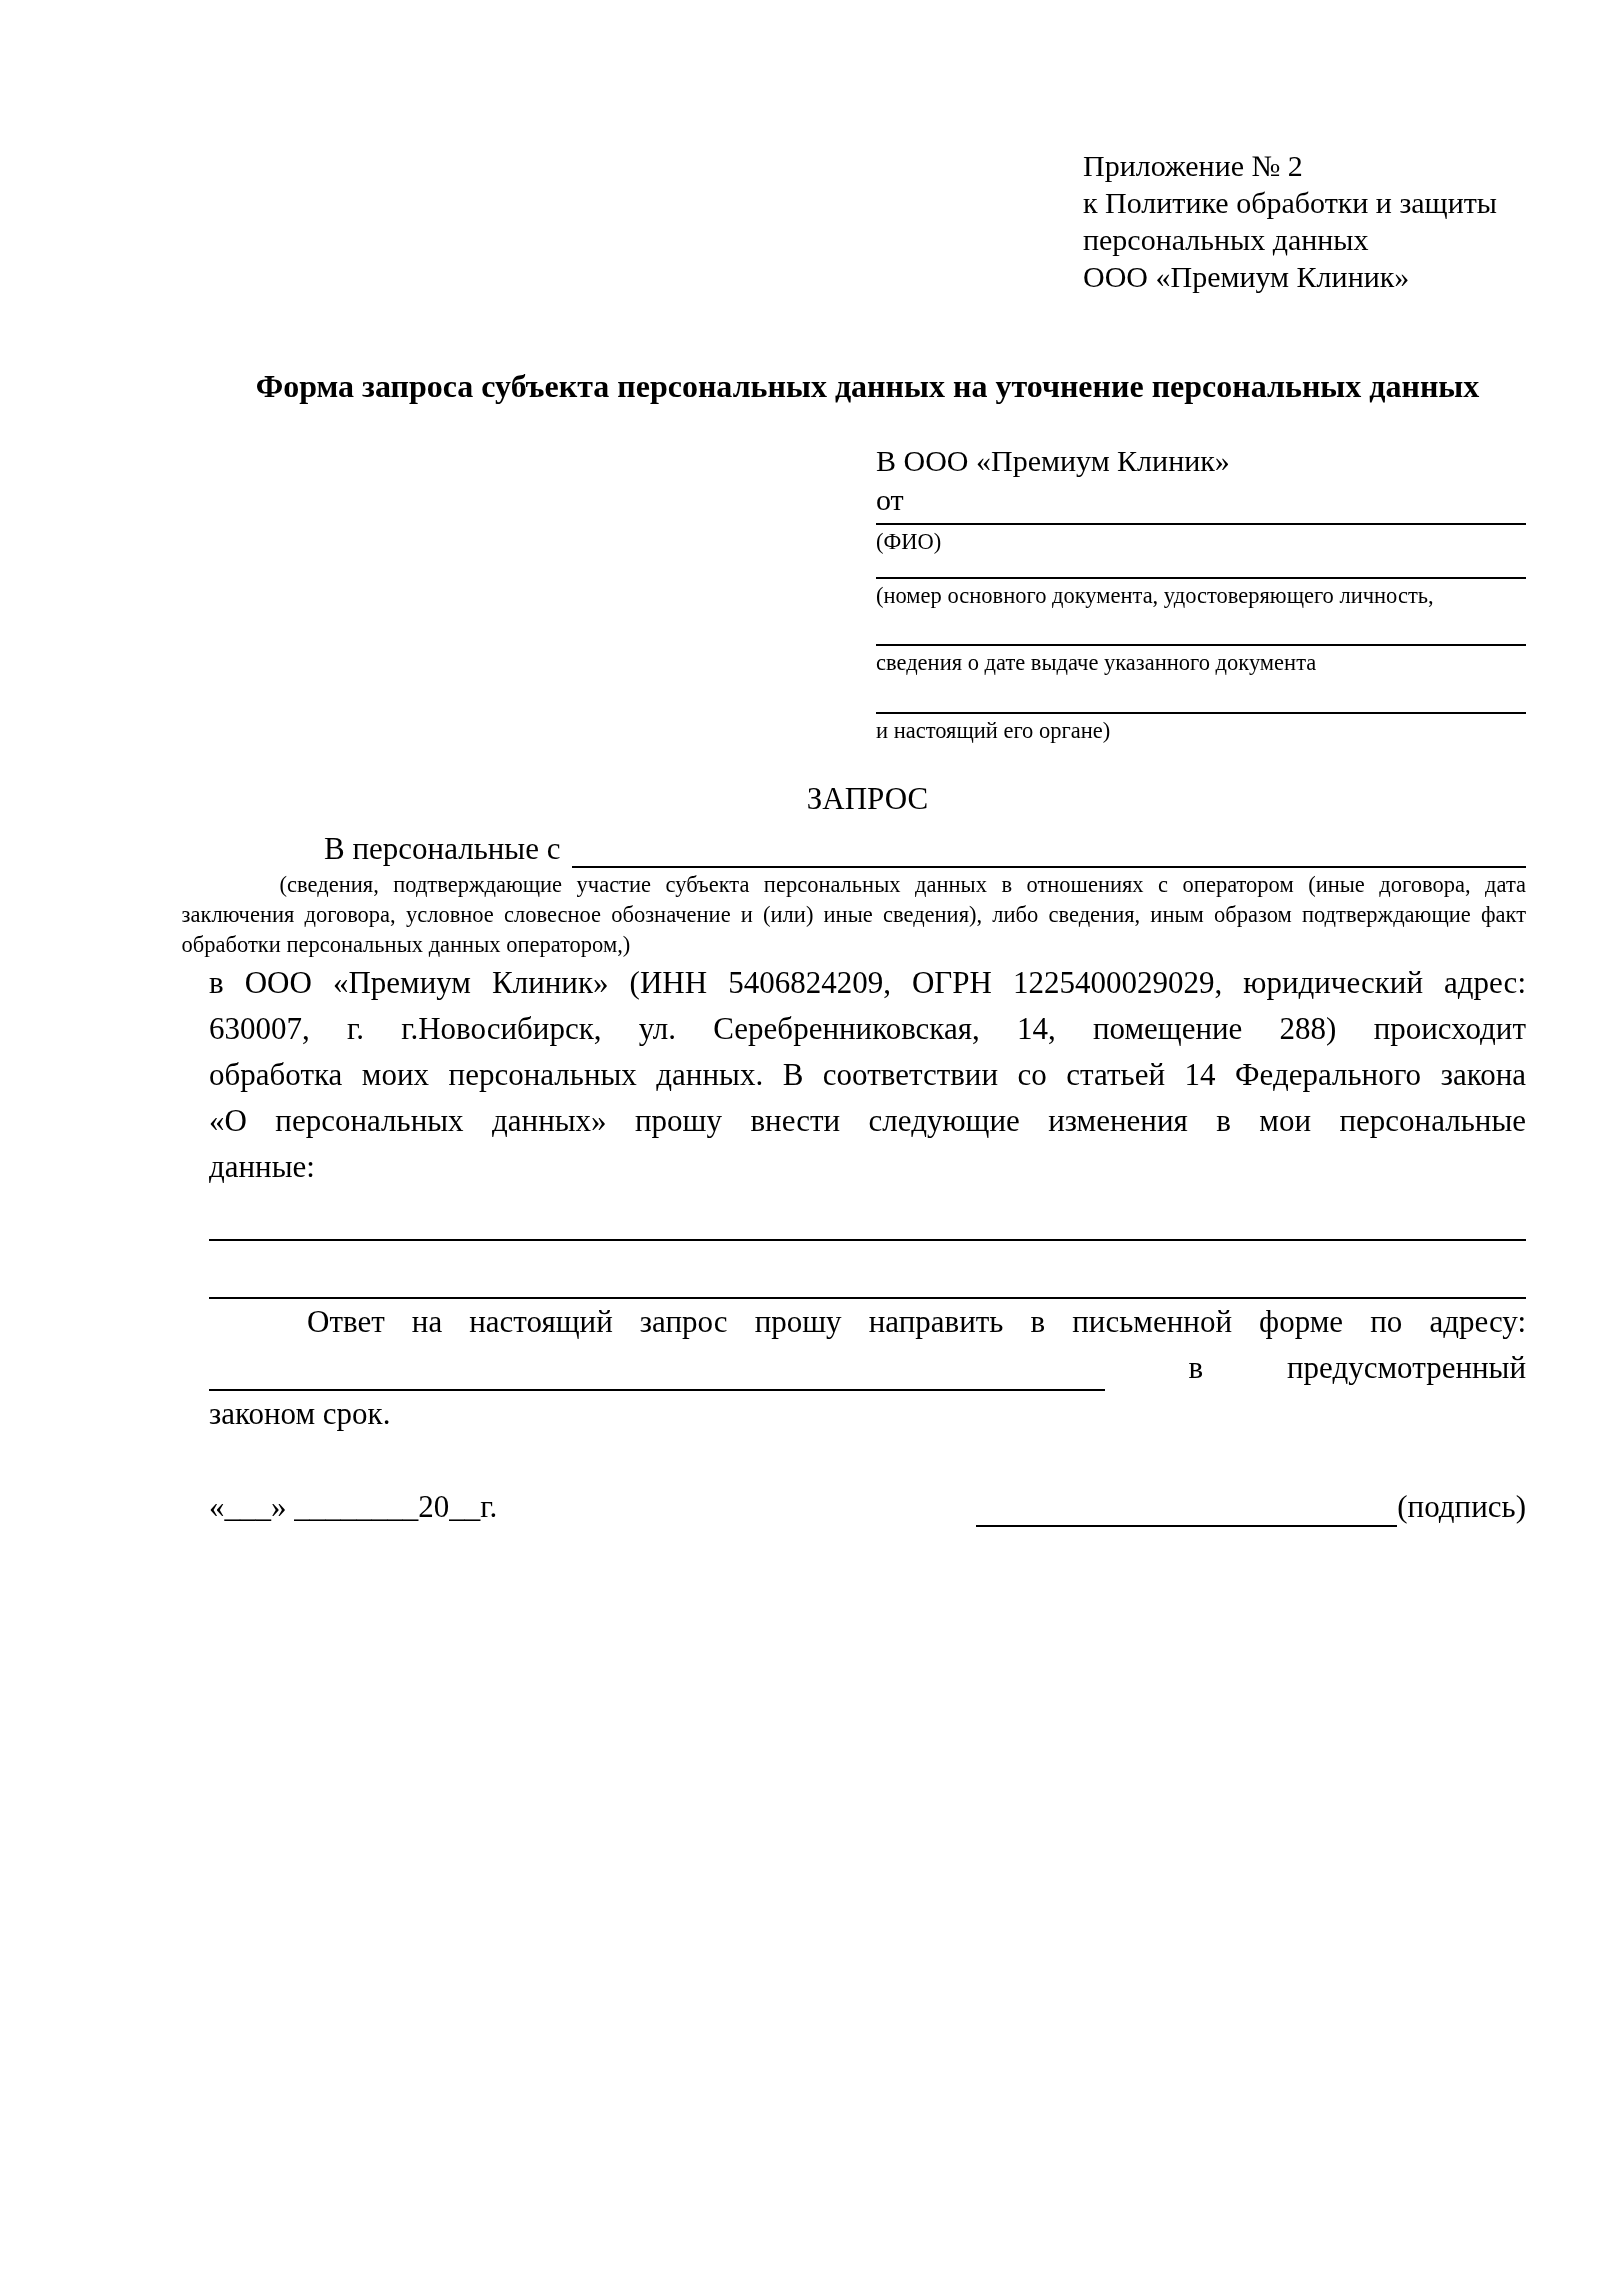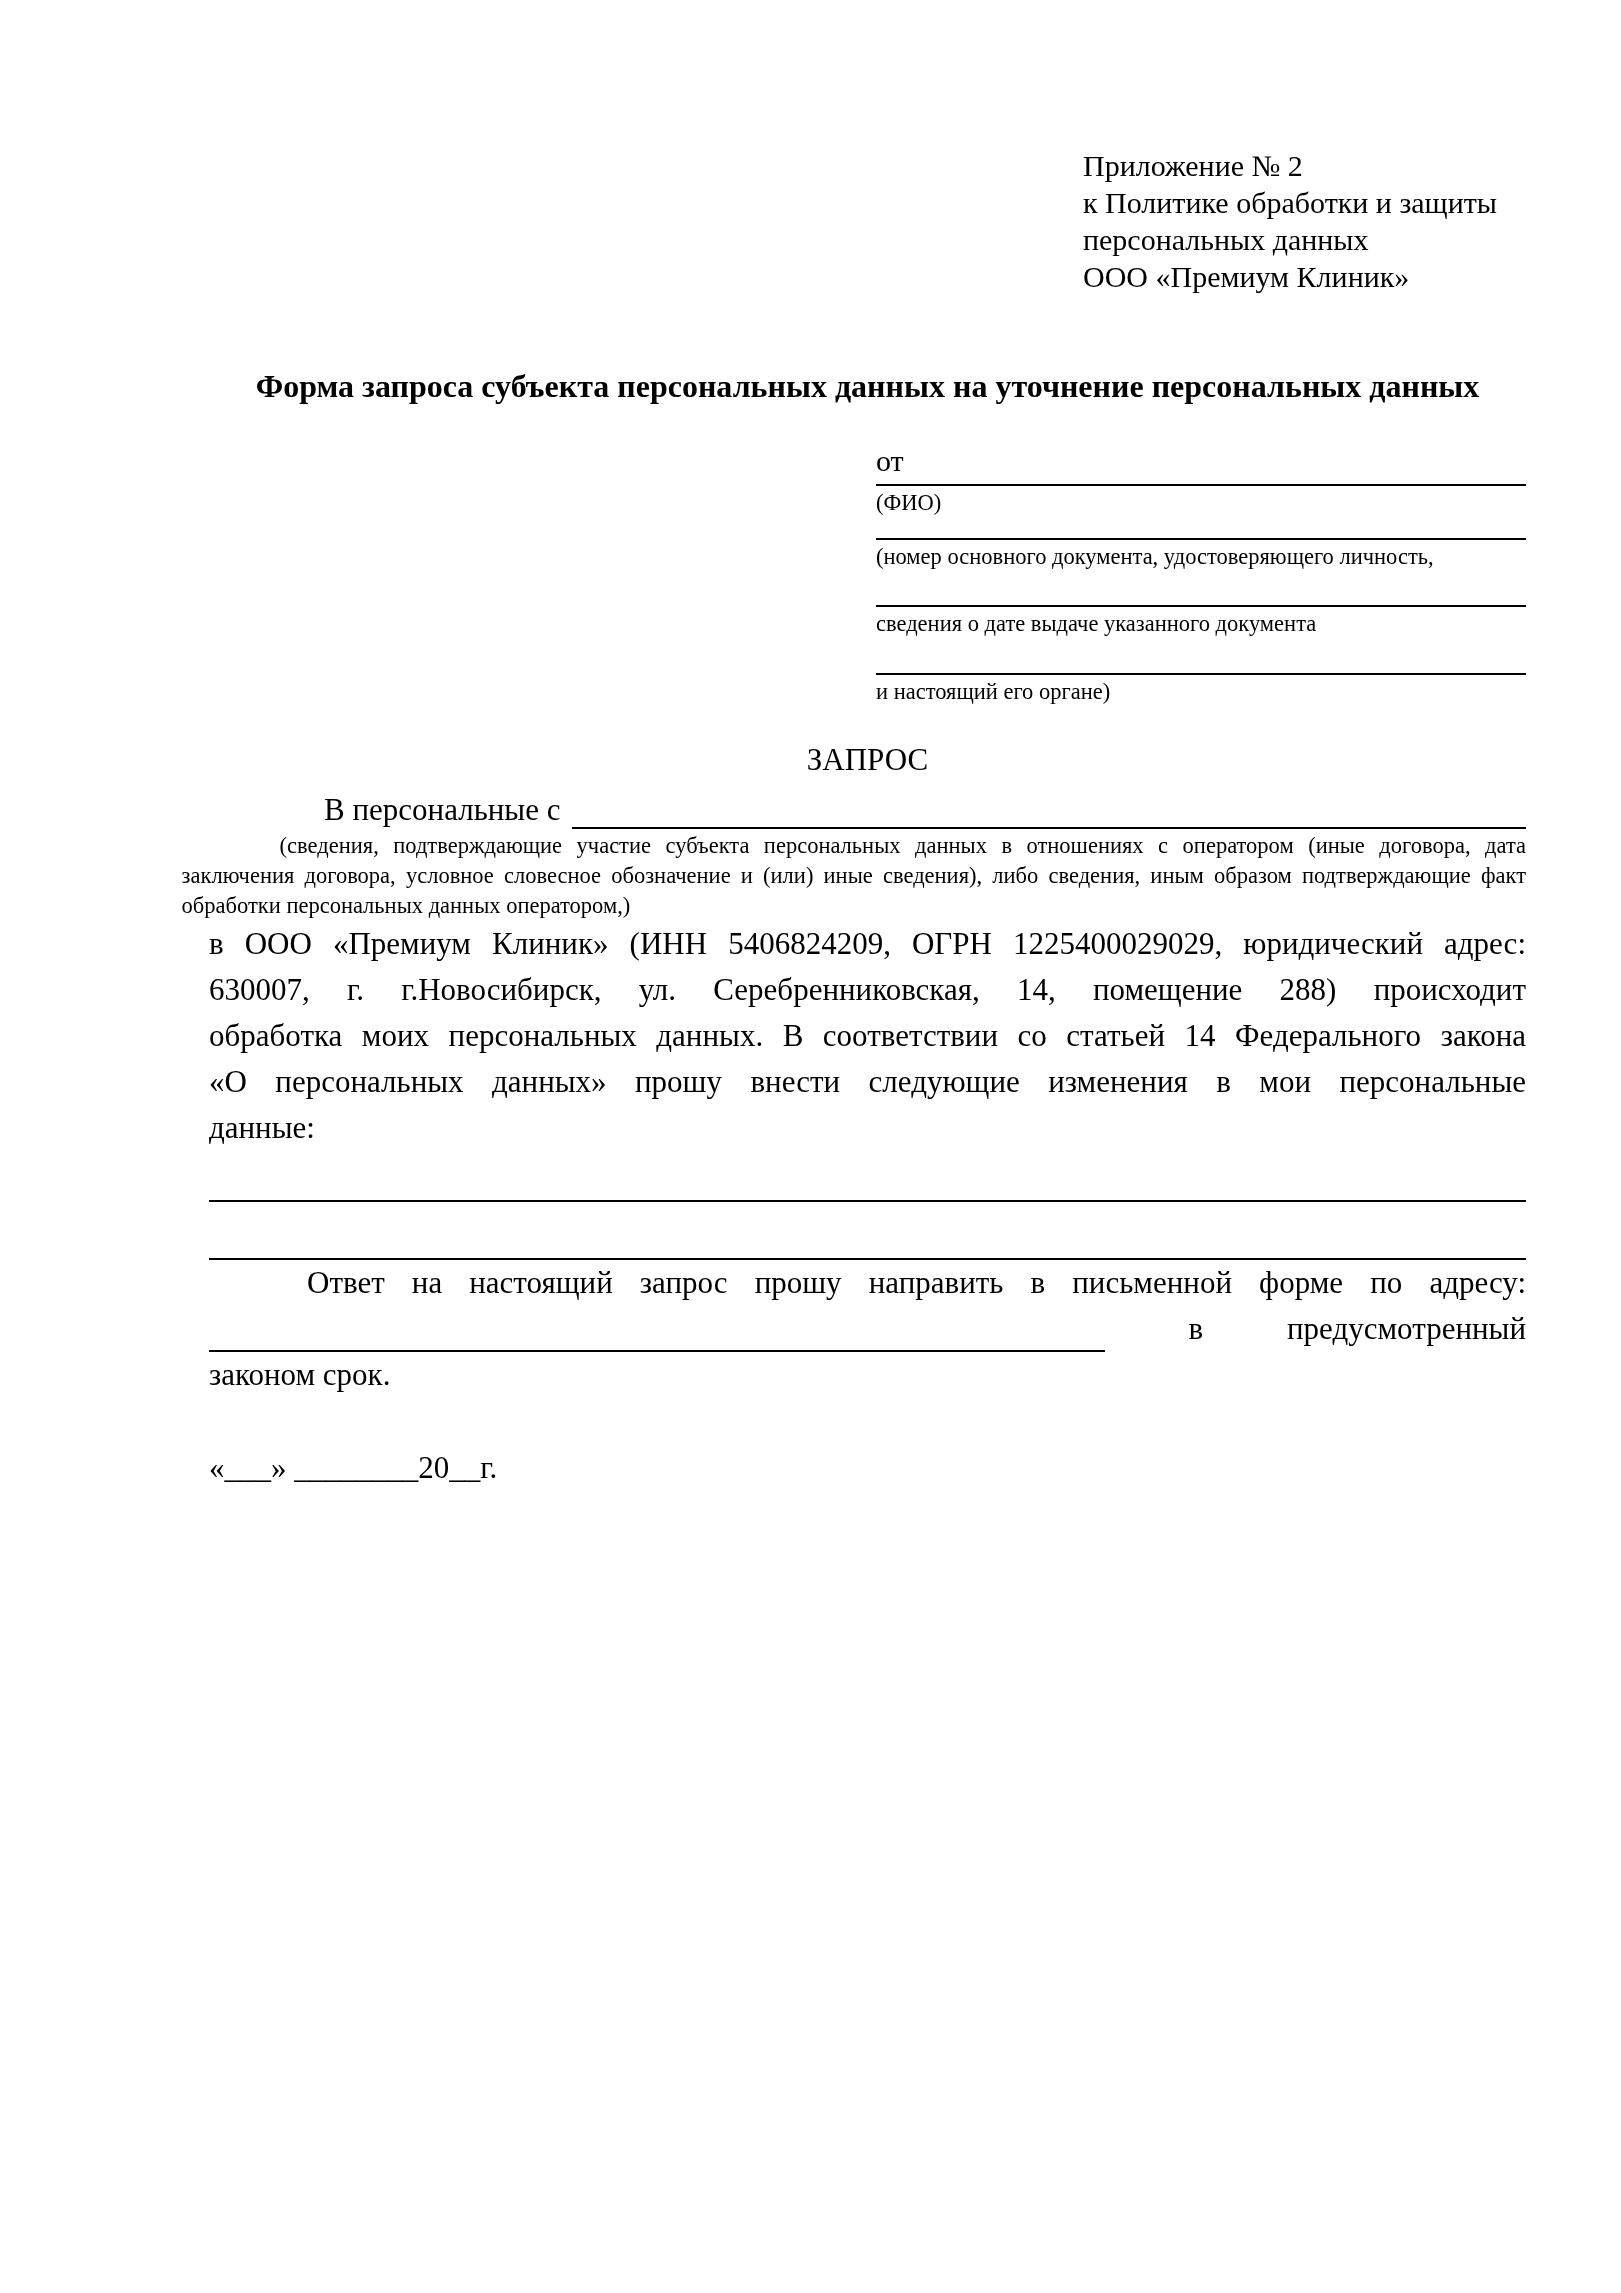--- a/index.html
+++ b/index.html
@@ -53,20 +53,21 @@
   <div class="hdr">
     <div>Приложение № 2</div>
     <div>к Политике обработки и защиты</div>
     <div>персональных данных</div>
     <div>ООО «Премиум Клиник»</div>
   </div>
 
   <div class="title">Форма запроса субъекта персональных данных на уточнение персональных данных</div>
 
   <div class="addr">
+    <div>В ООО «Премиум Клиник»</div>
     <div>от</div>
 
     <div>
       <div class="blank b-first"></div>
       <div class="caption">(ФИО)</div>
     </div>
     <div>
       <div class="blank b-sm"></div>
       <div class="caption">(номер основного документа, удостоверяющего личность,</div>
     </div>
@@ -109,16 +110,20 @@
   <div class="answer-row">
     <span class="fill70"></span>
     <span>в</span>
     <span>предусмотренный</span>
   </div>
 
   <div class="tail">законом срок.</div>
 
   <div class="footer-row">
     <span>«___» ________20__г.</span>
+    <span class="sig">
+      <span class="sig-line"></span>
+      <span>(подпись)</span>
+    </span>
   </div>
 
 </div>
 
 
 </body></html>

